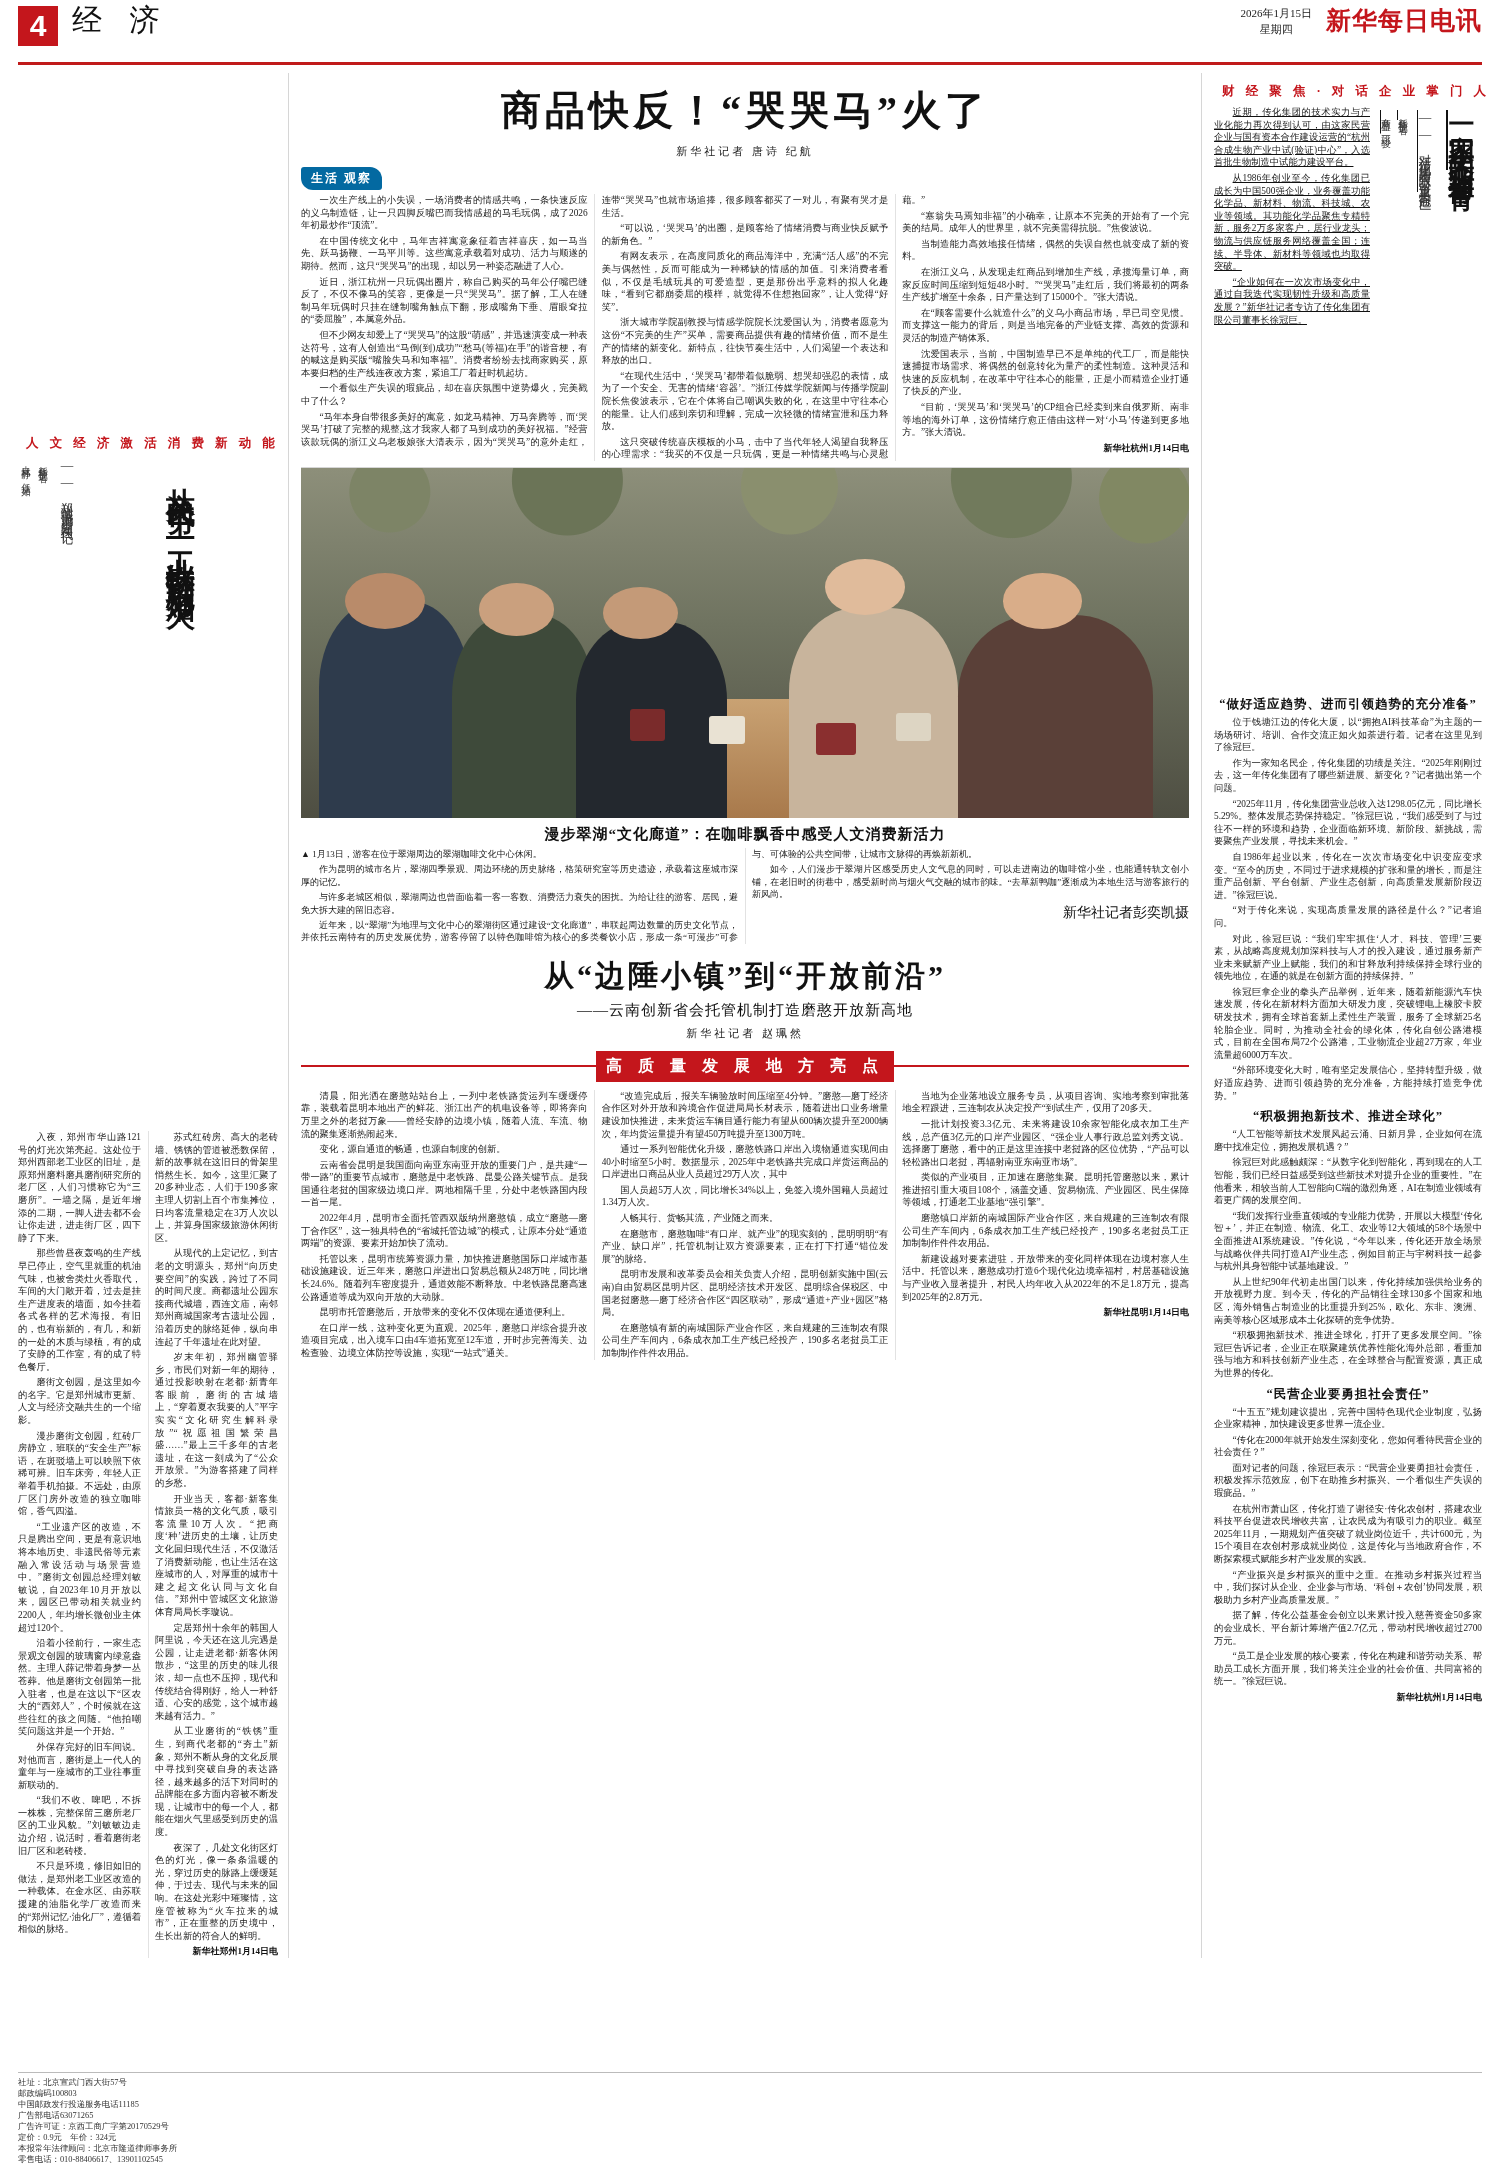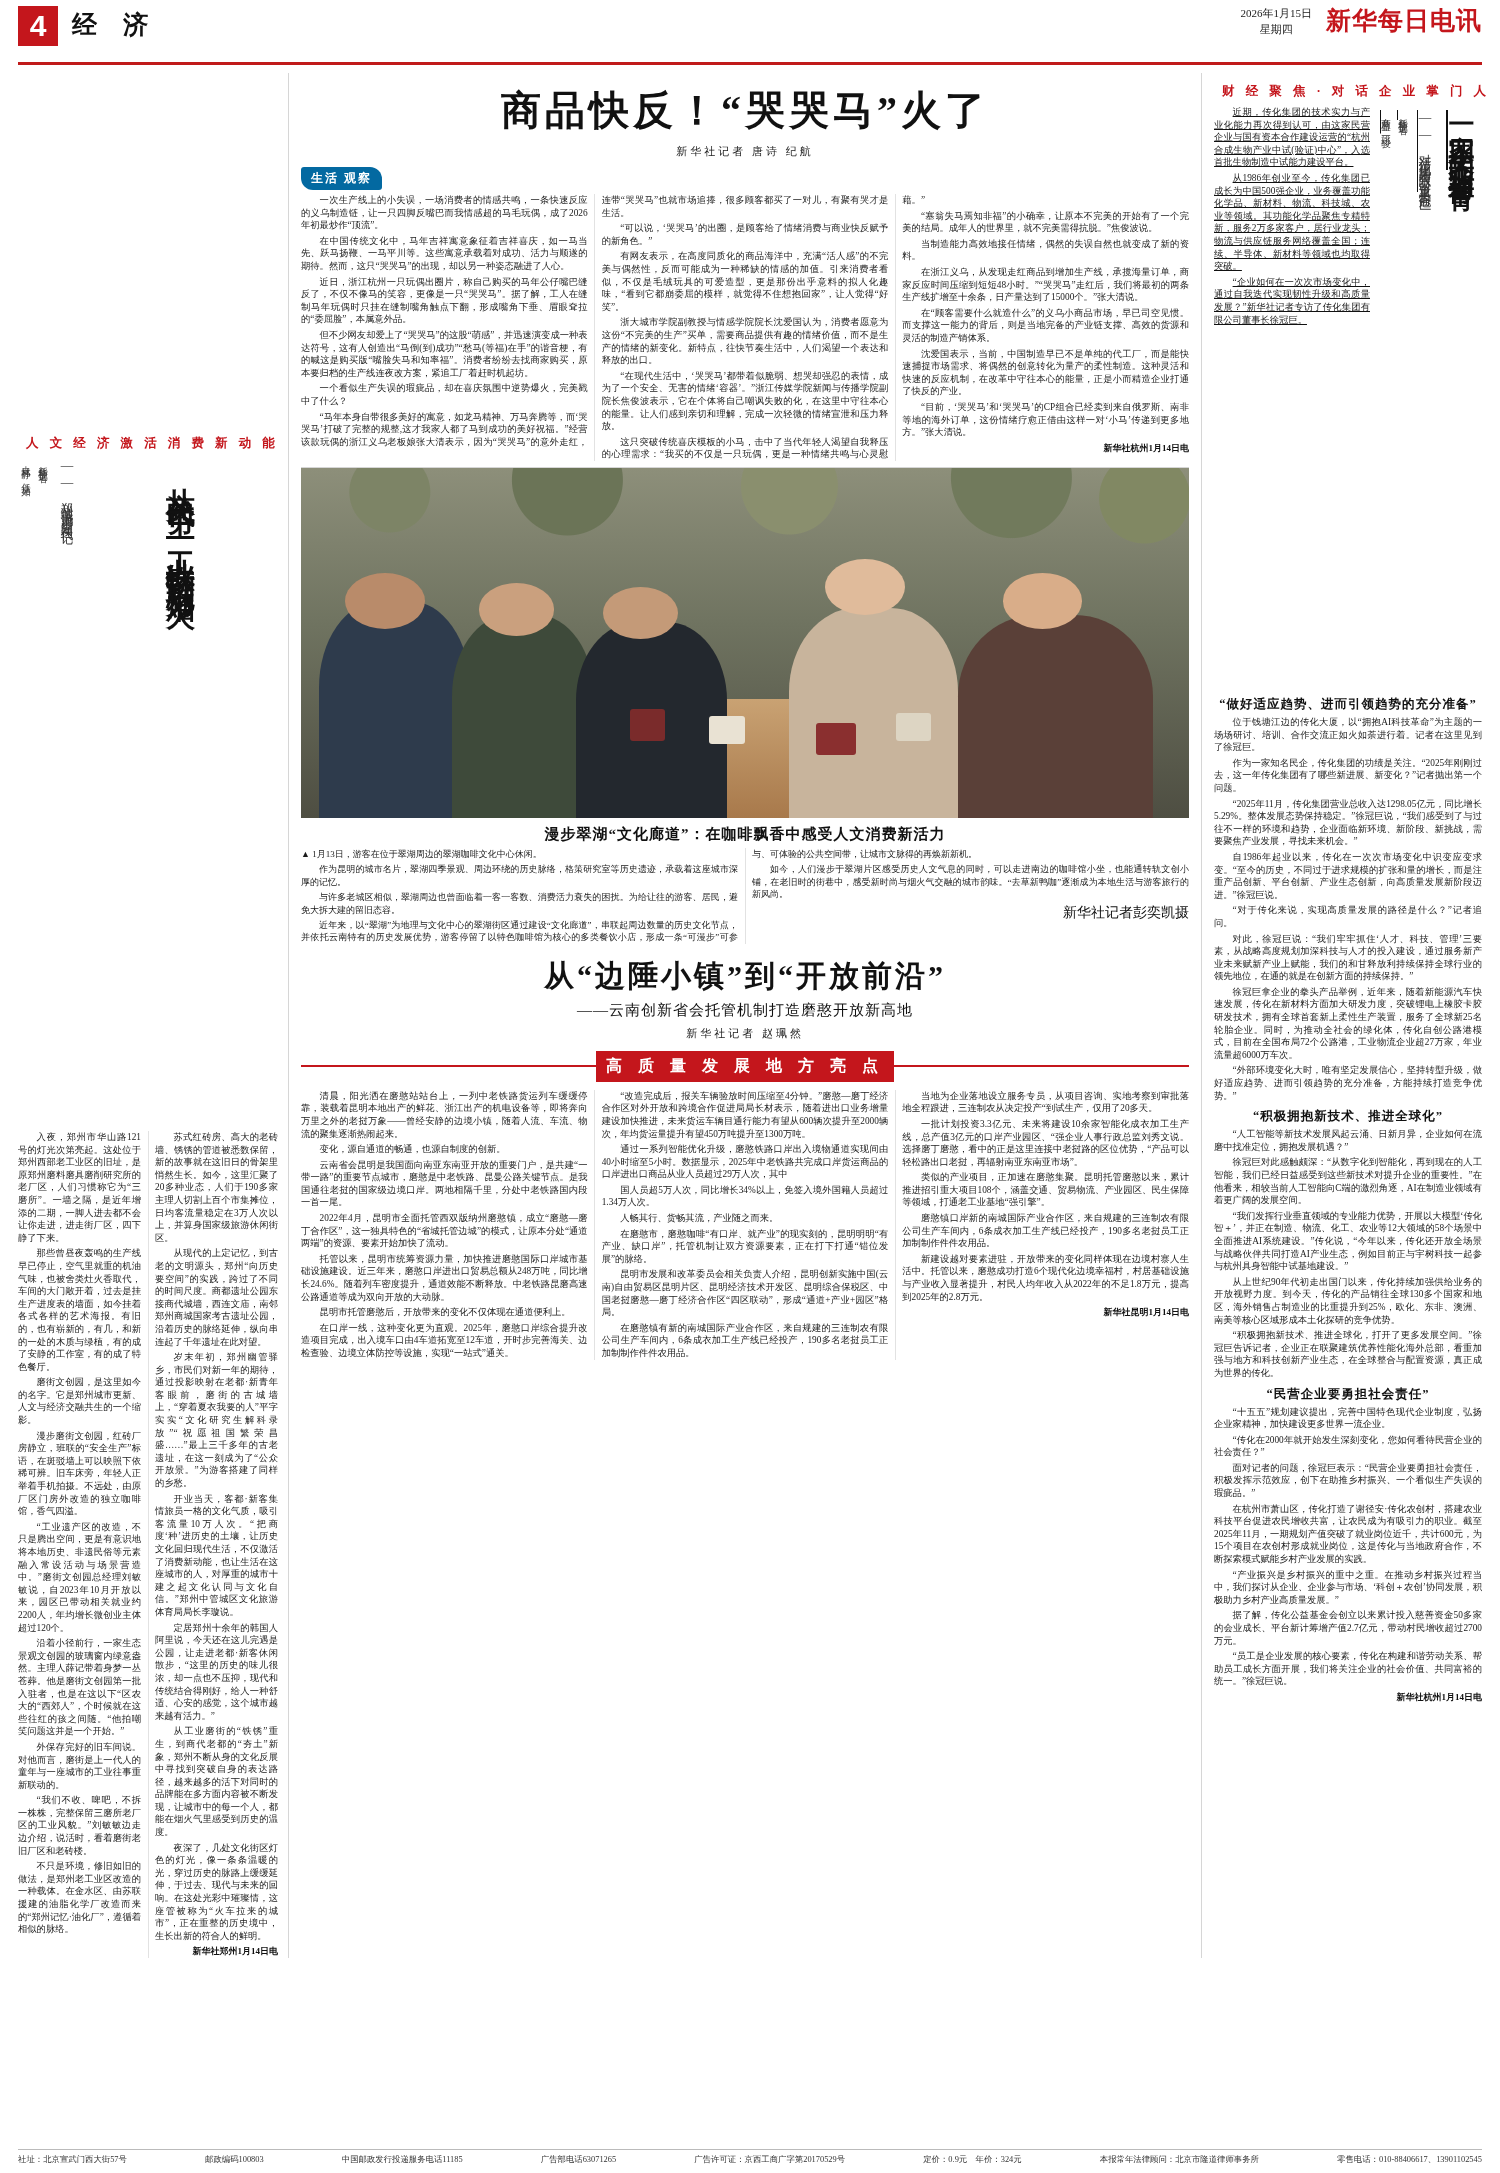--- a/index.html
+++ b/index.html
@@ -3,21 +3,21 @@
 <meta charset="utf-8">
 <style>
   html,body{margin:0;padding:0;background:#fff;}
   body{width:1500px;height:2173px;font-family:"Liberation Serif", serif;color:#111;}
   .page{width:1500px;height:2173px;position:relative;background:#fff;box-sizing:border-box;padding:0 18px;}
 
   
   .masthead{height:62px;display:flex;align-items:flex-start;border-bottom:3px solid #c01a1a;position:relative;}
   .pagenum{width:40px;height:40px;background:#c4161c;color:#fff;font-size:30px;font-weight:bold;
            display:flex;align-items:center;justify-content:center;margin-top:6px;font-family:"Liberation Sans",sans-serif;}
-  .section-name{font-size:25px;font-weight:bold;letter-spacing:10px;margin-left:14px;margin-top:8px;}
+  .section-name{font-size:30px;font-weight:normal;letter-spacing:10px;margin-left:14px;}
   .mast-right{margin-left:auto;display:flex;align-items:center;gap:14px;margin-top:4px;}
   .datebox{font-size:11px;line-height:16px;text-align:center;color:#222;}
   .logo{font-size:25px;font-weight:bold;color:#c4161c;letter-spacing:1px;font-family:"Liberation Serif",serif;white-space:nowrap;}
 
   
   .content{display:flex;gap:0;margin-top:8px;}
   .colA{width:260px;padding-right:10px;border-right:1px solid #d6d6d6;}
   .colMain{flex:1;padding:0 12px;}
   .colB{width:268px;padding-left:12px;border-left:1px solid #d6d6d6;}
 
@@ -62,21 +62,21 @@
   .credit{text-align:right;font-size:14px;margin-top:0;}
 
   .h2{font-size:30px;font-weight:bold;text-align:center;letter-spacing:3px;margin:12px 0 4px 0;}
   .h2sub{font-size:15px;text-align:center;letter-spacing:1px;margin-bottom:6px;}
   .h3{font-size:12.5px;font-weight:bold;color:#111;margin:6px 0 3px 0;text-align:center;letter-spacing:1px;}
 
   .enddate{text-align:right;font-size:9px;font-weight:bold;margin-top:3px;}
 
   
   .footer{position:absolute;left:18px;right:18px;bottom:8px;border-top:1px solid #bbb;padding-top:4px;
-          font-size:8.4px;color:#333;display:flex;justify-content:space-between;}
+          font-size:8.4px;color:#333;display:flex;justify-content:space-between;flex-direction:column;}
   .footer span{white-space:nowrap;}
 
   
   .ph-sky{position:absolute;inset:0;background:linear-gradient(180deg,#8d8f7a 0%,#6f7360 45%,#4e4e42 100%);}
   .ph-person{position:absolute;bottom:0;border-radius:40% 40% 0 0;}
   .ph-head{position:absolute;border-radius:50%;}
   .ph-cup{position:absolute;background:#e8e2d6;border-radius:3px;}
 </style>
 </head>
 <body>

